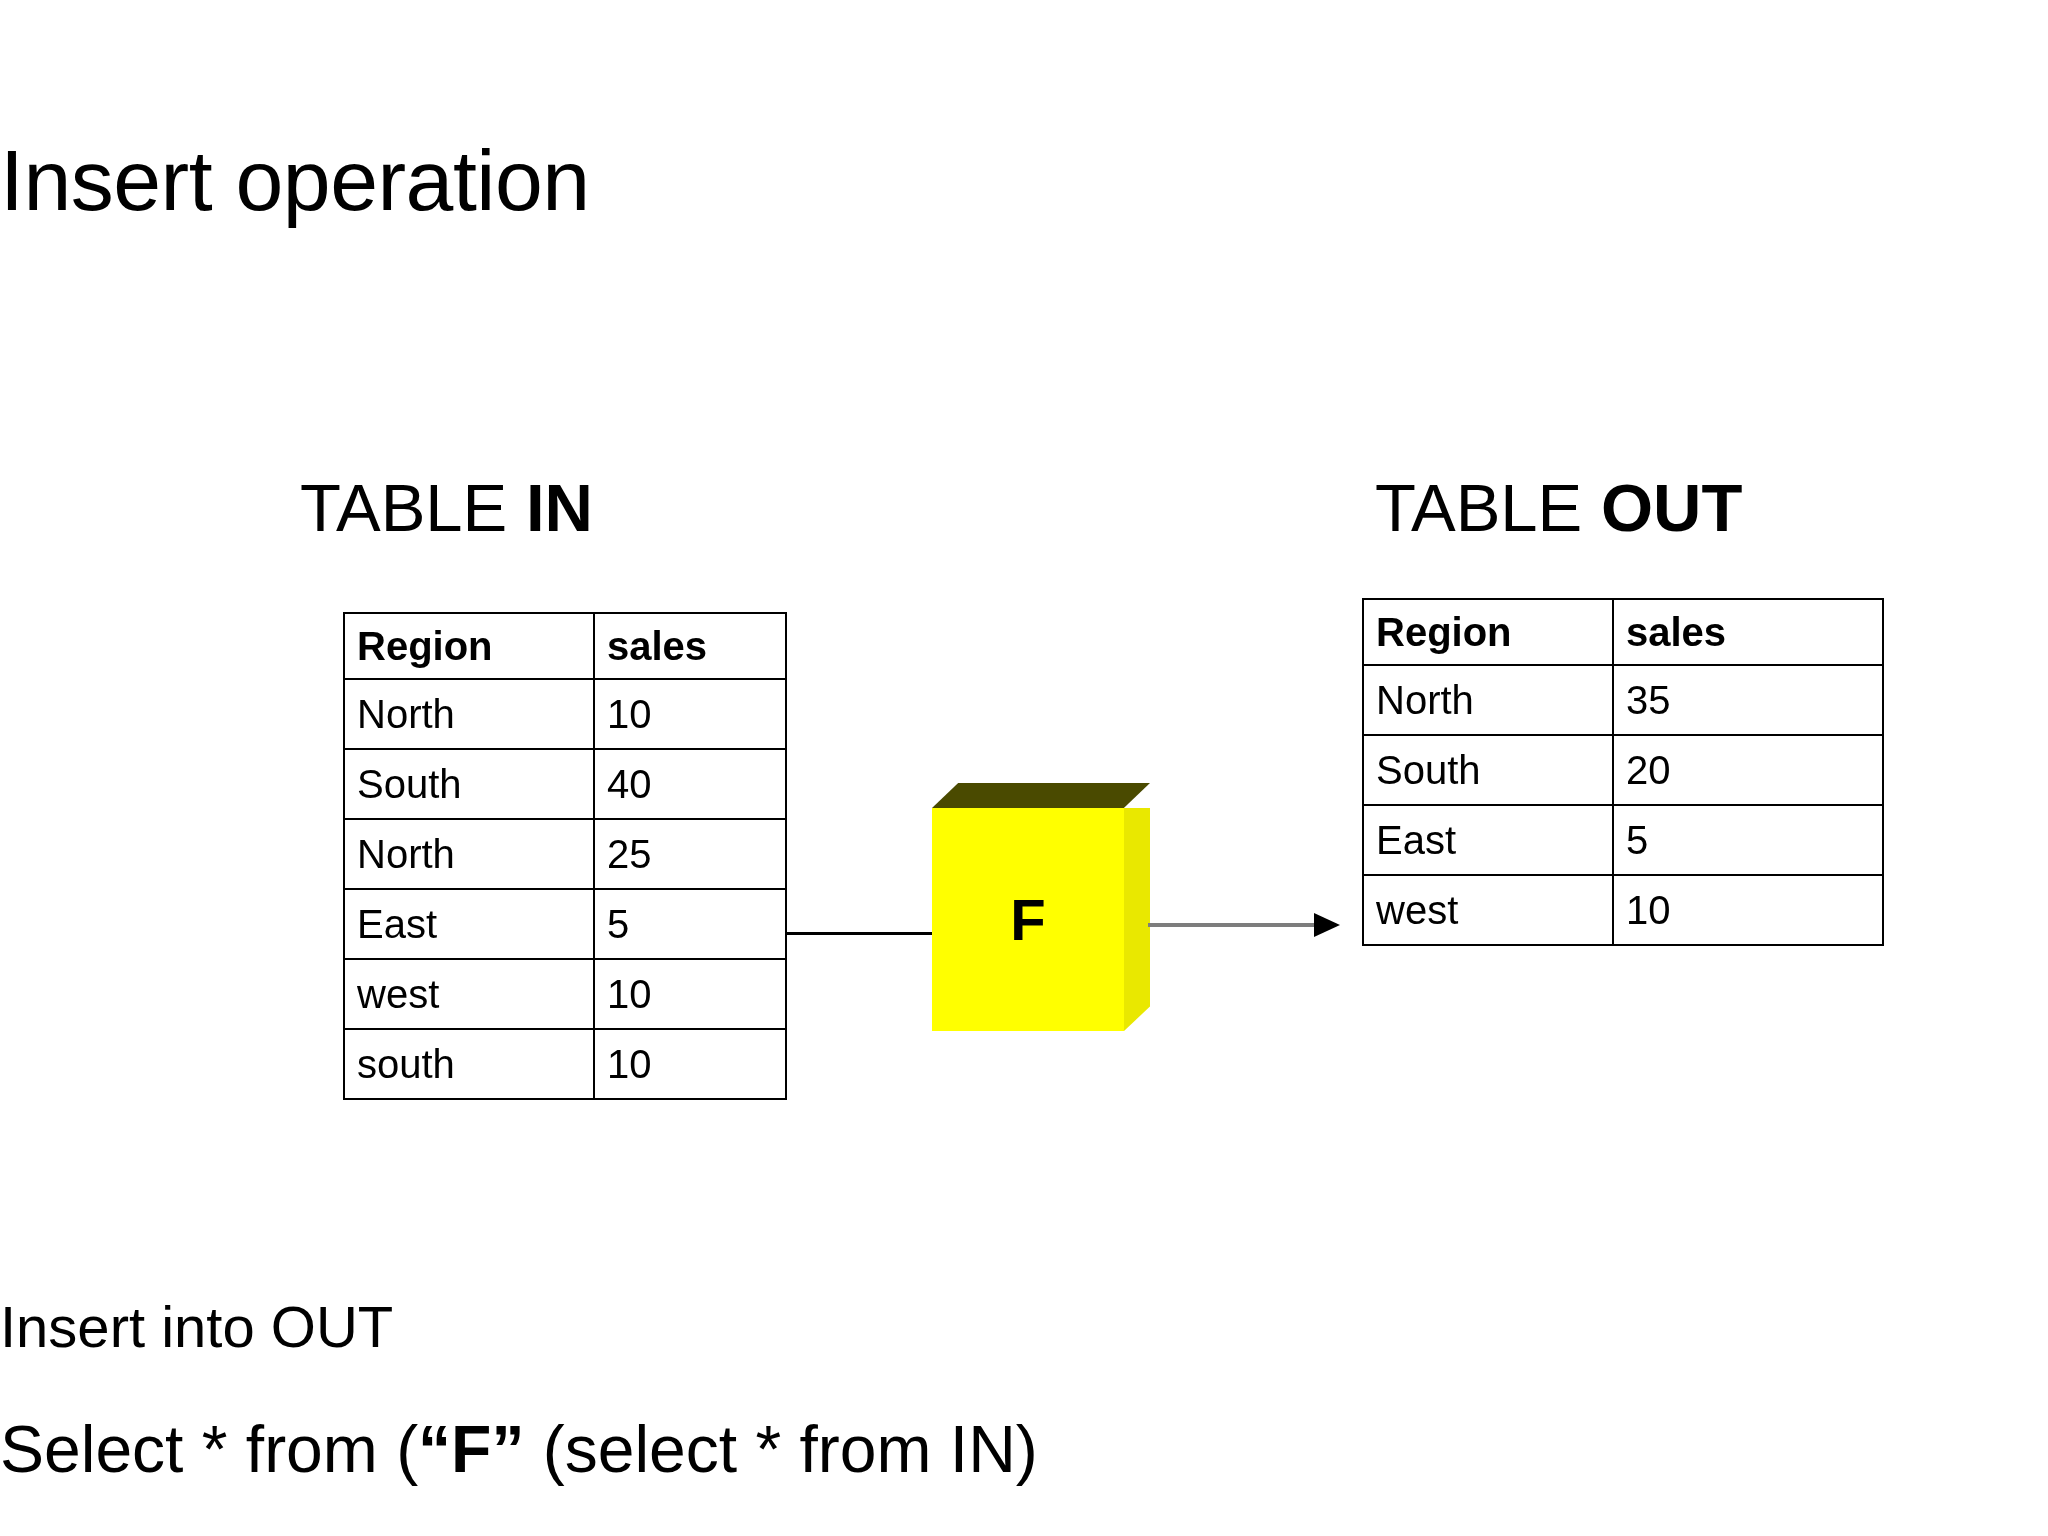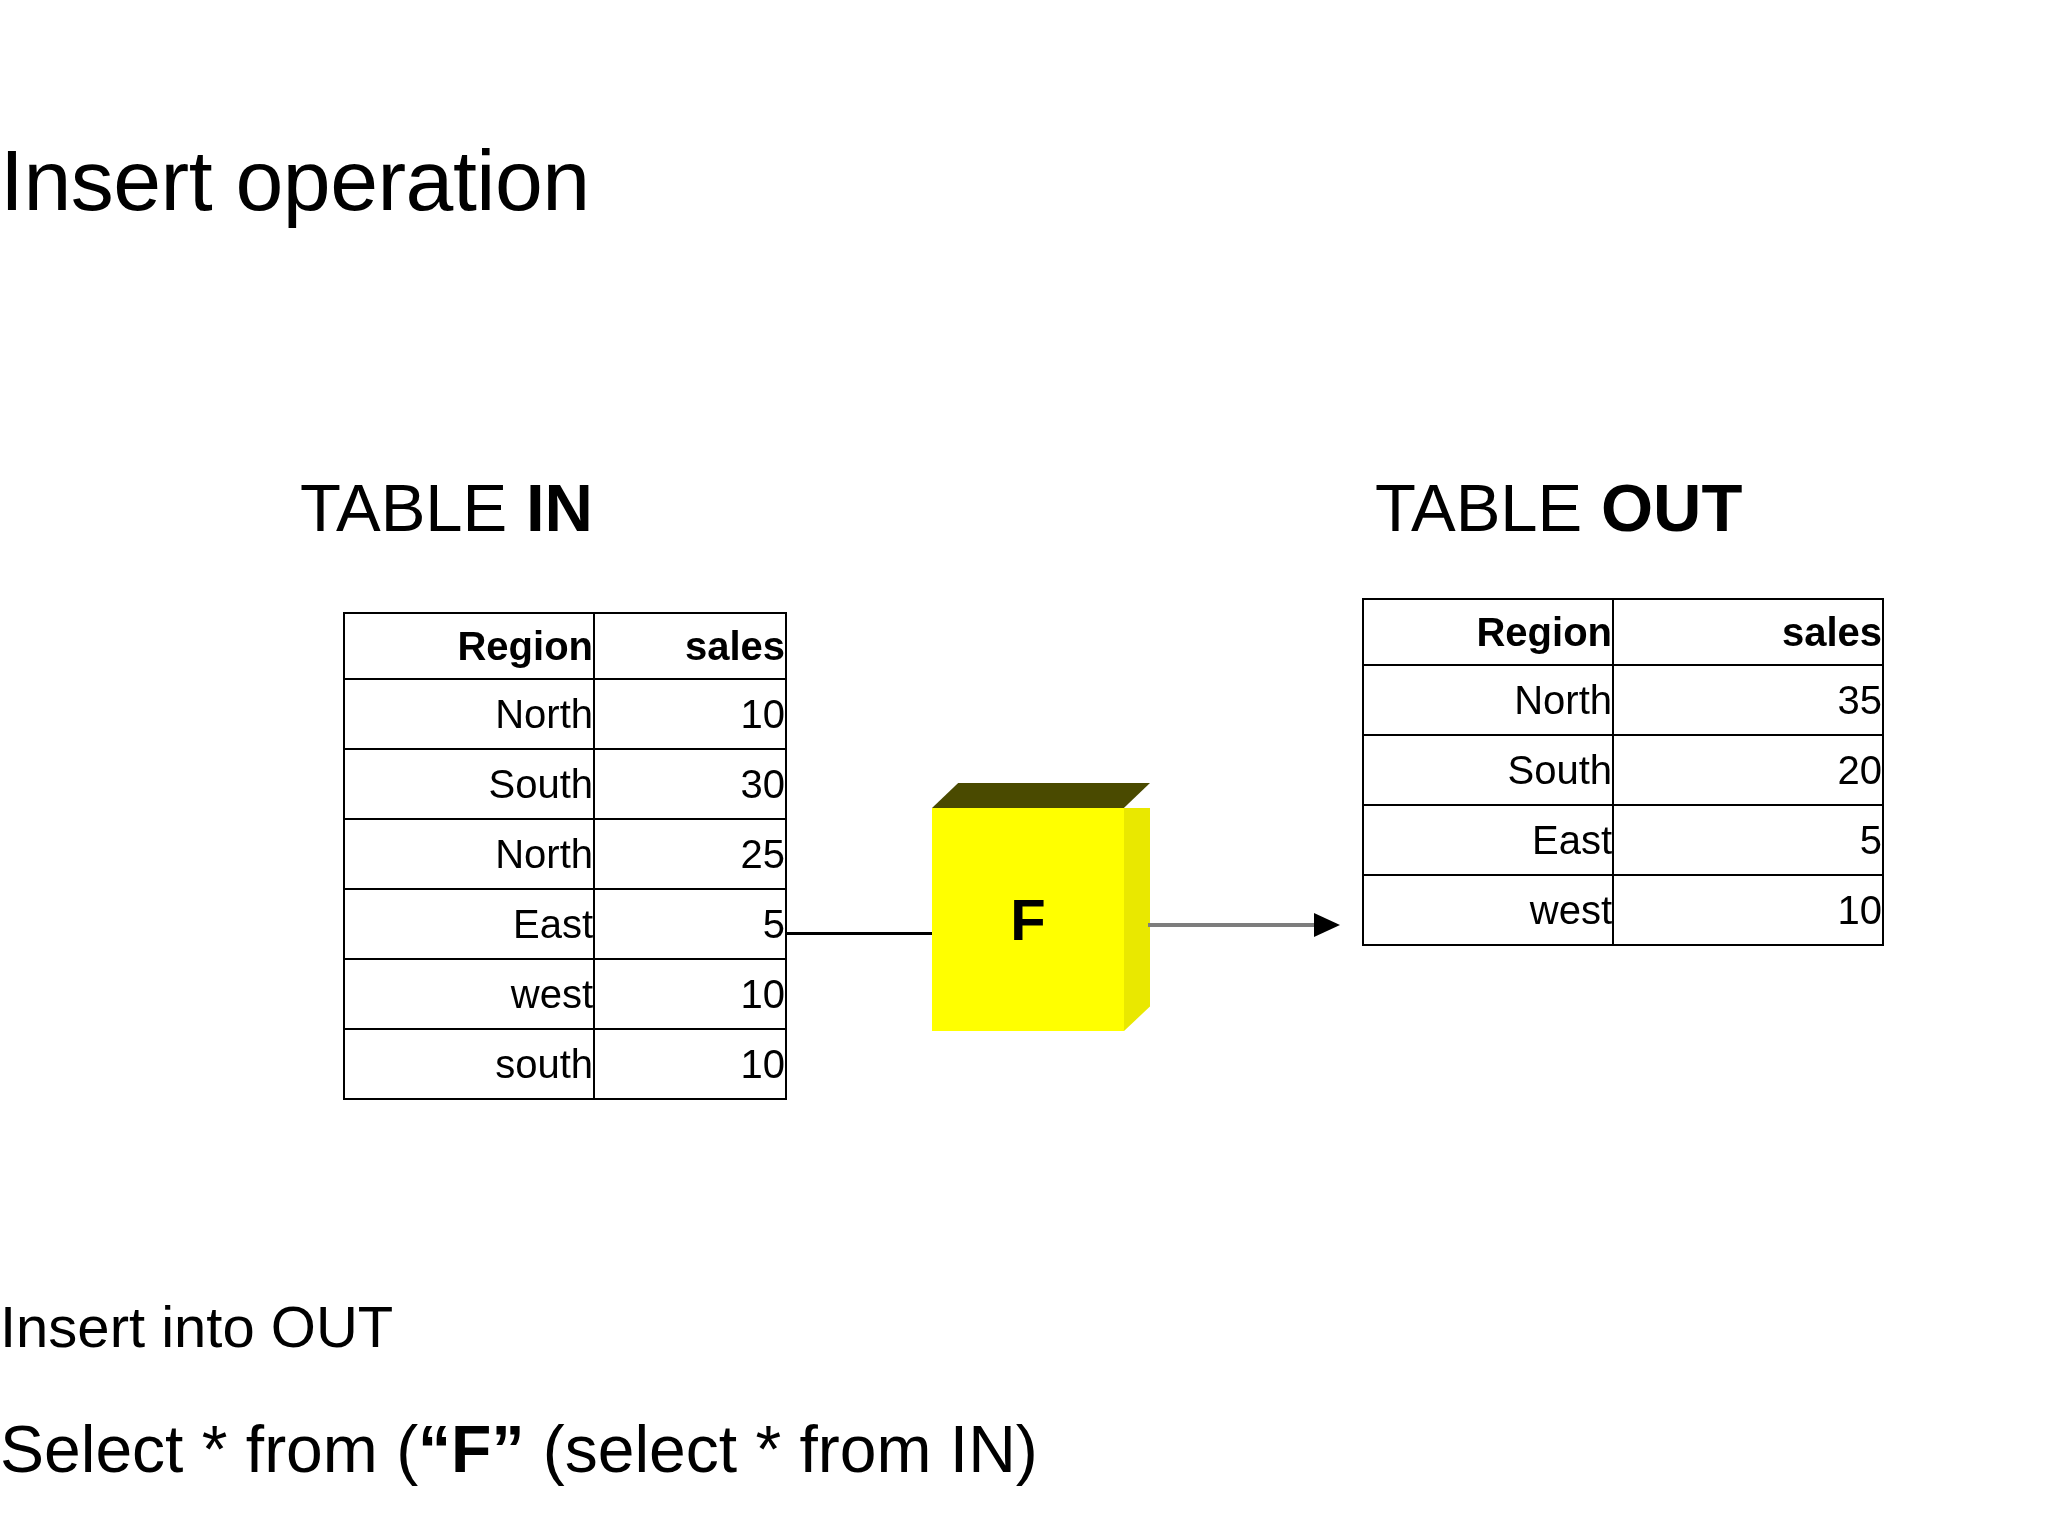--- a/index.html
+++ b/index.html
@@ -52,21 +52,20 @@
   .data-table td {
     border: 2px solid #000000;
     font-size: 40px;
     font-weight: 400;
     line-height: 1;
     padding: 14px 0 14px 12px;
     vertical-align: middle;
     height: 54px;
     box-sizing: border-box;
     white-space: nowrap;
-    text-align: right;
   }
   .data-table tr.header-row td {
     font-weight: 700;
     padding-top: 12px;
     padding-bottom: 12px;
   }
   .col-region { width: 250px; }
   .col-sales  { width: 192px; }
 
   #table-in  { left: 343px;  top: 612px; }
@@ -191,21 +190,21 @@
     <tr class="header-row">
       <td>Region</td>
       <td>sales</td>
     </tr>
     <tr>
       <td>North</td>
       <td>10</td>
     </tr>
     <tr>
       <td>South</td>
-      <td>30</td>
+      <td>40</td>
     </tr>
     <tr>
       <td>North</td>
       <td>25</td>
     </tr>
     <tr>
       <td>East</td>
       <td>5</td>
     </tr>
     <tr>

